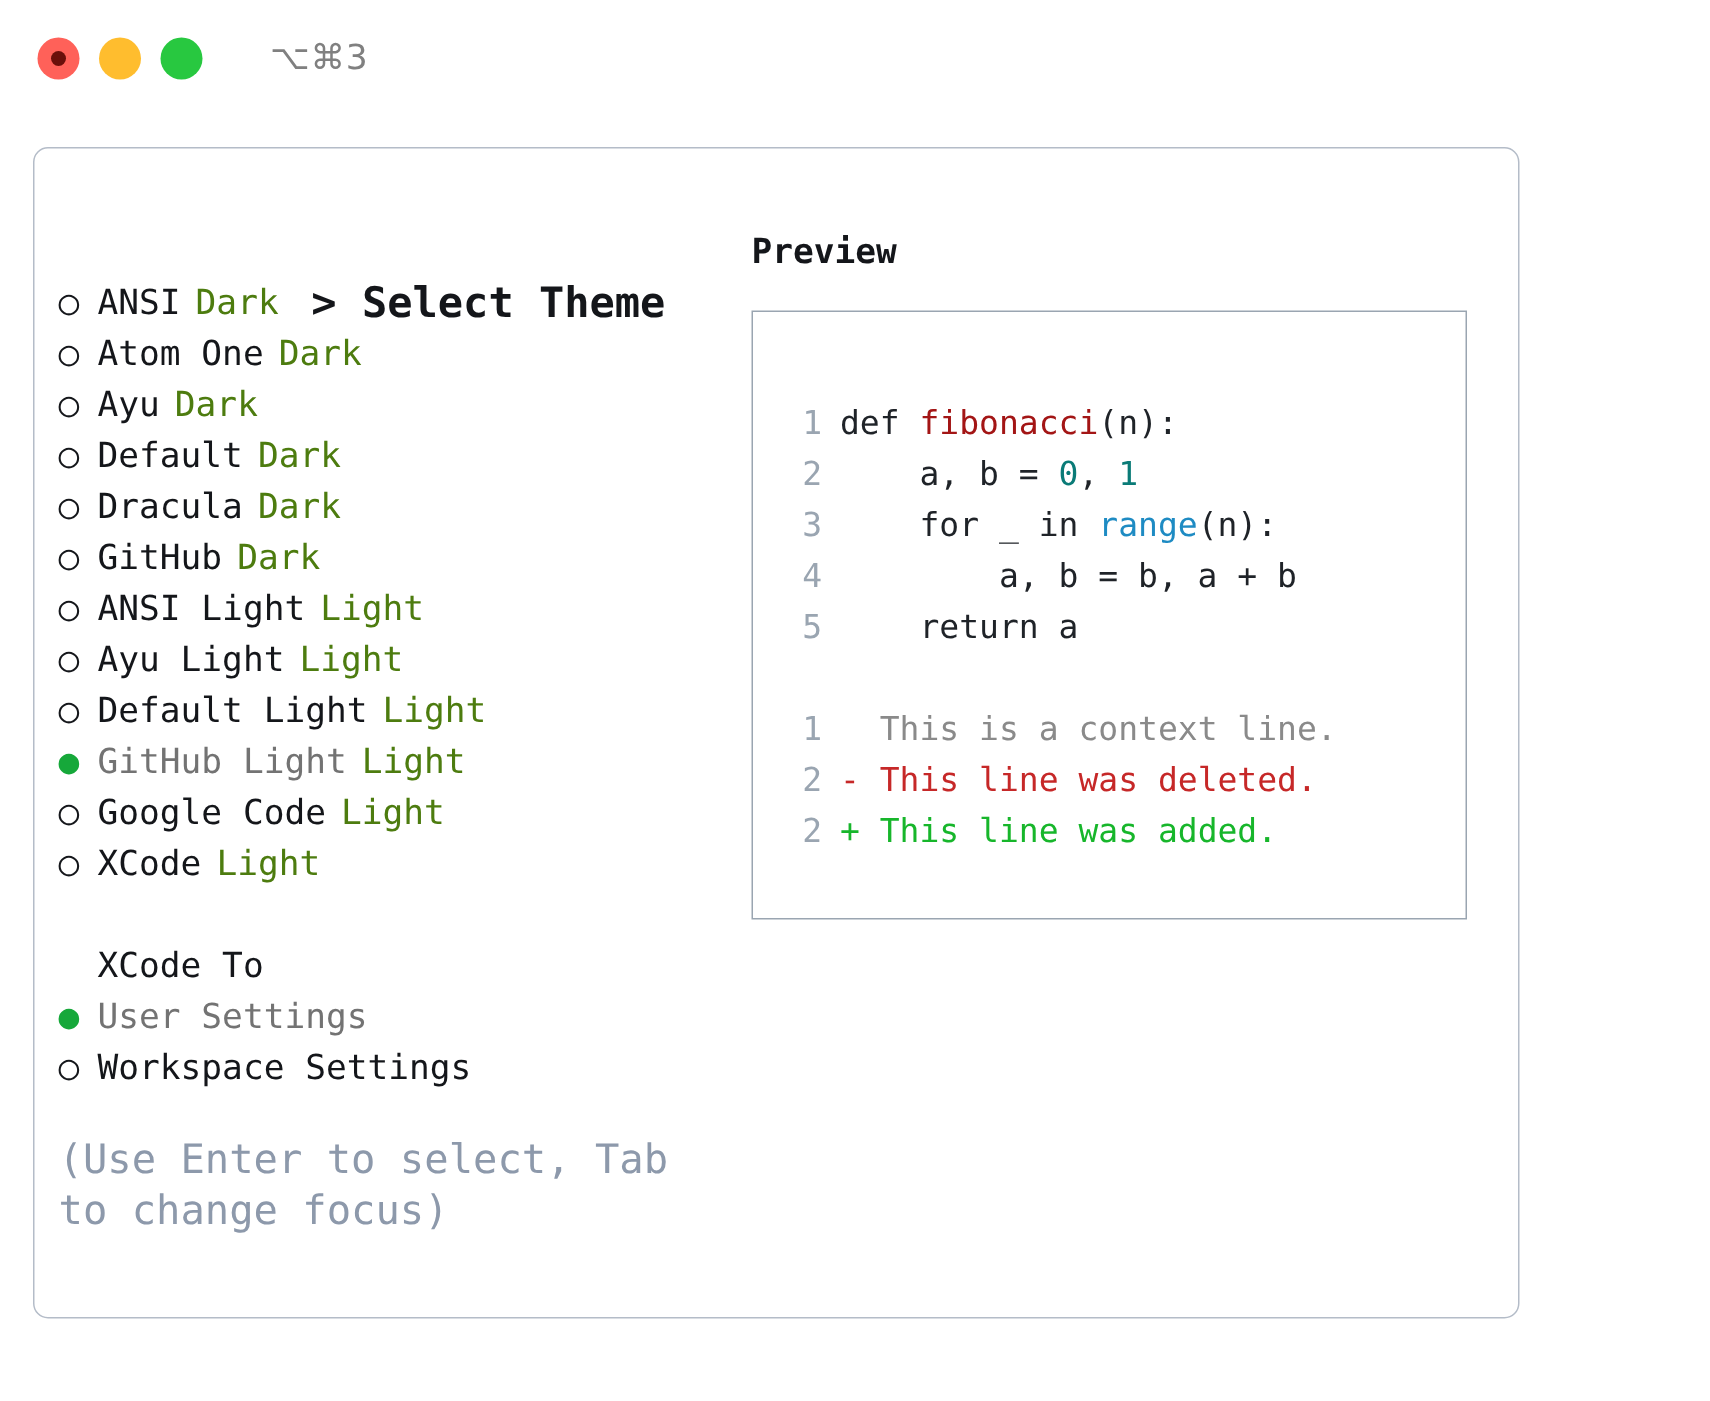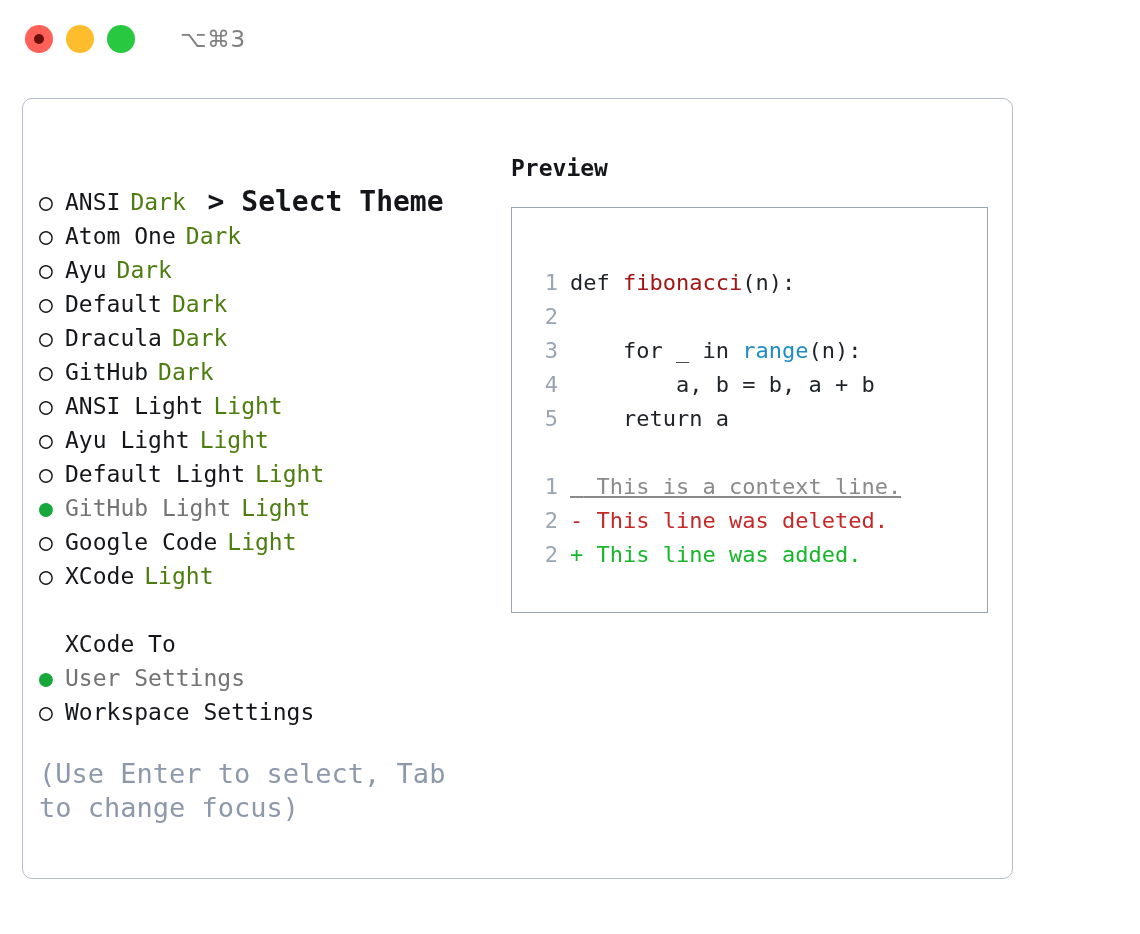--- a/index.html
+++ b/index.html
@@ -150,21 +150,20 @@
     width: 420px;
     white-space: pre-wrap;
   }
 
   
   .right-col {
     position: absolute;
     left: 478px;
     top: 52px;
     width: 490px;
-    margin-left: 10px;
   }
   .preview-title {
     font-size: 23px;
     font-weight: bold;
     color: #14161a;
     line-height: 34px;
     height: 34px;
   }
 
   .code-box {
@@ -195,21 +194,21 @@
   .code-text { color: #1f2328; }
 
   .tok-def      { color: #1f2328; }
   .tok-func     { color: #a31515; }
   .tok-num      { color: #0a7b77; }
   .tok-builtin  { color: #1e8bc3; }
   .tok-plain    { color: #1f2328; }
 
   .blank-line { height: 34px; }
 
-  .diff-ctx { color: #8a8a8a; text-decoration: underline; }
+  .diff-ctx { color: #8a8a8a; }
   .diff-del { color: #c62828; }
   .diff-add { color: #17b62b; }
 </style>
 </head>
 <body>
 
 <div class="window">
 
   <div class="titlebar">
     <div class="dots">
@@ -255,21 +254,21 @@
 
         <div class="hint">(Use Enter to select, Tab to change focus)</div>
       </div>
 
       <div class="right-col">
         <div class="preview-title">Preview</div>
 
         <div class="code-box">
           <div id="code-lines">
               <div class="code-line"><span class="ln">1</span><span class="code-text"><span class="tok-def">def </span><span class="tok-func">fibonacci</span><span class="tok-plain">(n):</span></span></div>
-              <div class="code-line"><span class="ln">2</span></div>
+              <div class="code-line"><span class="ln">2</span><span class="code-text"><span class="tok-plain">    a, b = </span><span class="tok-num">0</span><span class="tok-plain">, </span><span class="tok-num">1</span></span></div>
               <div class="code-line"><span class="ln">3</span><span class="code-text"><span class="tok-plain">    for _ in </span><span class="tok-builtin">range</span><span class="tok-plain">(n):</span></span></div>
               <div class="code-line"><span class="ln">4</span><span class="code-text"><span class="tok-plain">        a, b = b, a + b</span></span></div>
               <div class="code-line"><span class="ln">5</span><span class="code-text"><span class="tok-plain">    return a</span></span></div>
             </div>
           <div class="blank-line"></div>
           <div id="diff-lines">
               <div class="code-line"><span class="ln">1</span><span class="diff-ctx"> </span><span class="diff-ctx"> This is a context line.</span></div>
               <div class="code-line"><span class="ln">2</span><span class="diff-del">-</span><span class="diff-del"> This line was deleted.</span></div>
               <div class="code-line"><span class="ln">2</span><span class="diff-add">+</span><span class="diff-add"> This line was added.</span></div>
             </div>

